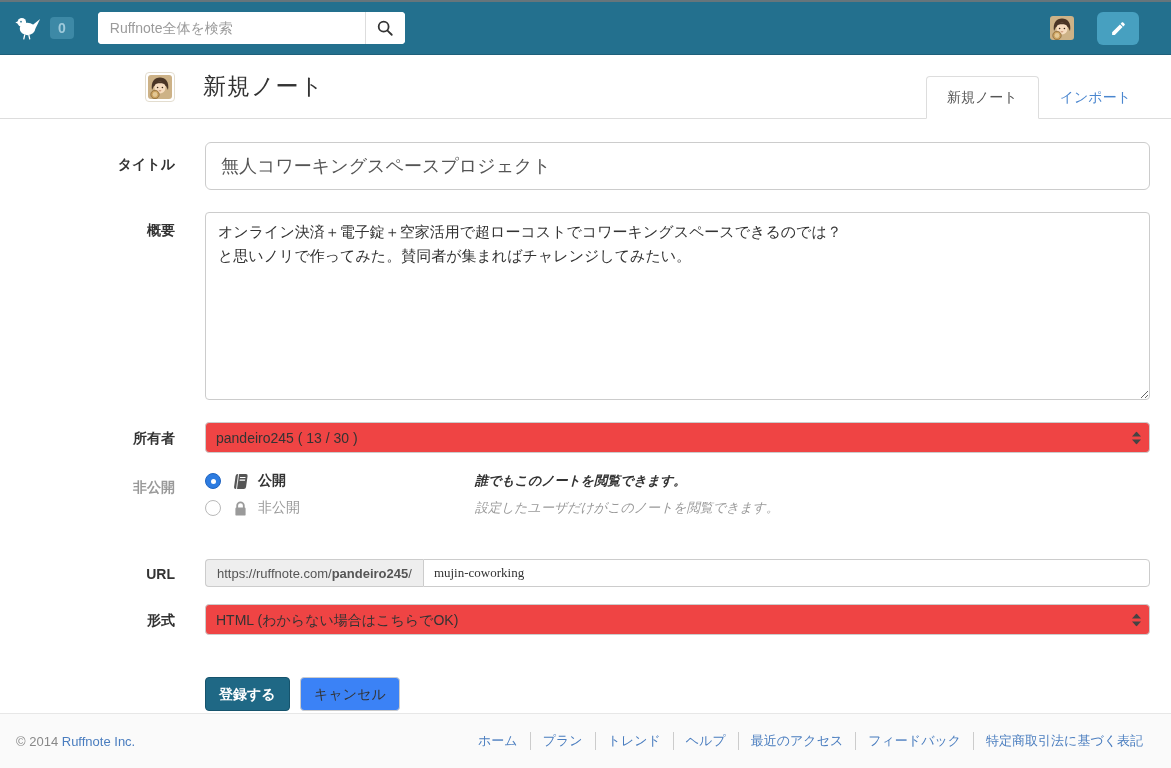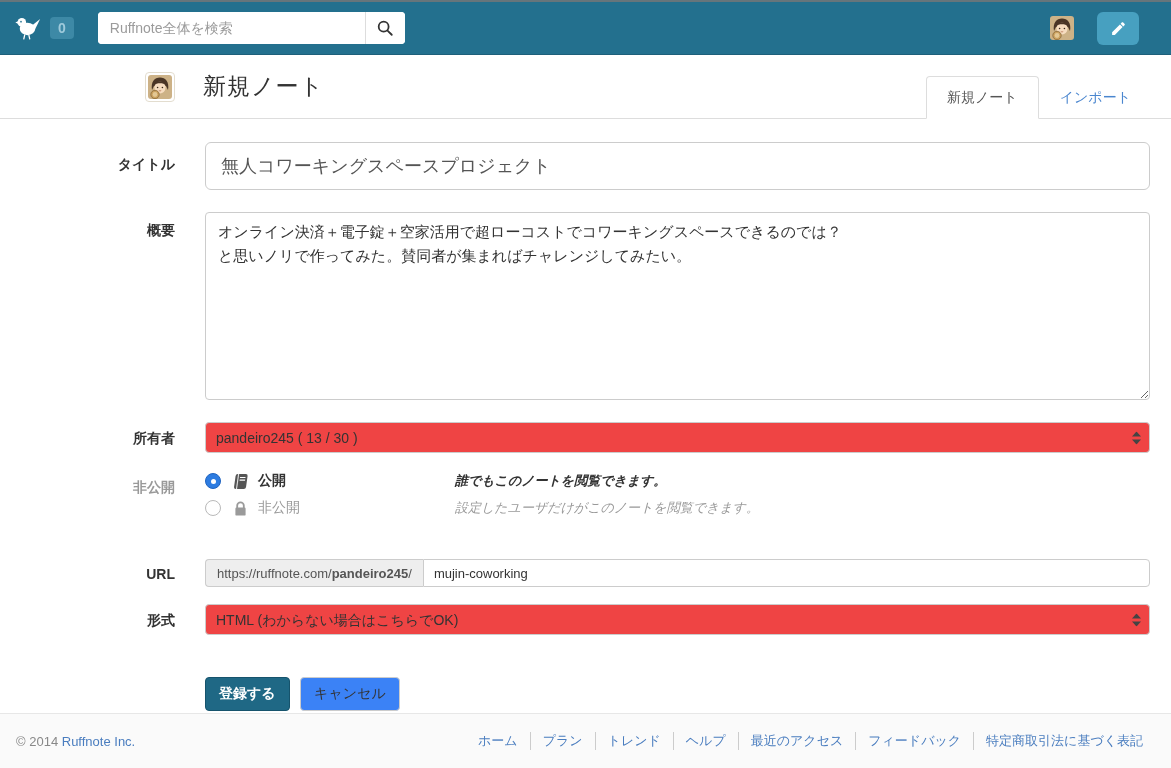--- a/index.html
+++ b/index.html
@@ -60,21 +60,21 @@
   .row-owner .form-label { padding-top: 6px; }
   .select-wrap { position: relative; width: 100%; }
   .form-select { width: 100%; height: 31px; border: 1px solid #ccc; border-radius: 4px;
     background: #ef4444; font-size: 14px; color: #333; padding: 0 28px 0 10px; font-family: inherit;
     -webkit-appearance: none; -moz-appearance: none; appearance: none; outline: none; }
   .select-arrows { position: absolute; right: 9px; top: 50%; transform: translateY(-50%);
     pointer-events: none; display: block; line-height: 0; }
 
   .row-privacy { margin-bottom: 33px; }
   .row-privacy .form-label { padding-top: 5px; color: #999; }
-  .privacy-option { display: flex; align-items: center; margin-bottom: 9px; }
+  .privacy-option { display: flex; align-items: center; margin-bottom: 9px; gap: 20px; }
   .privacy-left { width: 250px; flex: 0 0 250px; display: flex; align-items: center; }
   .radio { width: 16px; height: 16px; border-radius: 50%; flex: 0 0 16px; }
   .radio.checked { background: #2d7ce1; border: 1px solid #2064c0; position: relative; }
   .radio.checked::after { content: ""; position: absolute; left: 5px; top: 5px; width: 5px;
     height: 5px; background: #fff; border-radius: 50%; }
   .radio.unchecked { background: #fff; border: 1px solid #b9b9b9; }
   .privacy-icon { margin-left: 11px; width: 17px; height: 17px; }
   .privacy-name { margin-left: 9px; font-size: 14px; }
   .name-public { color: #333; font-weight: bold; }
   .name-private { color: #999; }
@@ -83,28 +83,28 @@
   .desc-private { color: #999; }
 
   .row-url { margin-bottom: 17px; }
   .row-url .form-label { padding-top: 5px; }
   .url-group { display: flex; width: 100%; height: 28px; }
   .url-addon { background: #eee; border: 1px solid #ccc; border-right: none;
     border-radius: 4px 0 0 4px; padding: 0 11px; font-size: 13px; color: #555;
     display: flex; align-items: center; white-space: nowrap; }
   .url-addon b { font-weight: bold; }
   .url-input { flex: 1; border: 1px solid #ccc; border-radius: 0 4px 4px 0; padding: 0 10px;
-    font-size: 13px; color: #333; font-family: Liberation Sans, sans-serif; outline: none; }
+    font-size: 13px; color: #333; font-family: Liberation Serif, serif; outline: none; }
 
   .row-format { margin-bottom: 42px; }
   .row-format .form-label { padding-top: 6px; }
 
   .row-buttons { margin-bottom: 0; }
   .btn { font-size: 14px; line-height: 20px; padding: 6px 13px; border-radius: 4px;
-    cursor: pointer; font-family: Liberation Serif, serif; text-align: center; }
+    cursor: pointer; font-family: Liberation Sans, sans-serif; text-align: center; }
   .btn-submit { background: #1f6885; border: 1px solid #16536c; color: #fff; font-weight: bold; }
   .btn-cancel { background: #3b82f6; border: 1px solid #ccc; color: #333; margin-left: 6px; }
 
   
   .footer { position: absolute; left: 0; right: 0; bottom: 0; height: 55px; background: #fafafa;
     border-top: 1px solid #e7e7e7; display: flex; align-items: center;
     justify-content: space-between; padding: 0 16px; font-size: 13px; }
   .copyright { color: #888; }
   .copyright a, .footer-links a { color: #4a7dbf; text-decoration: none; cursor: pointer; }
   .footer-links { display: flex; align-items: center; }

